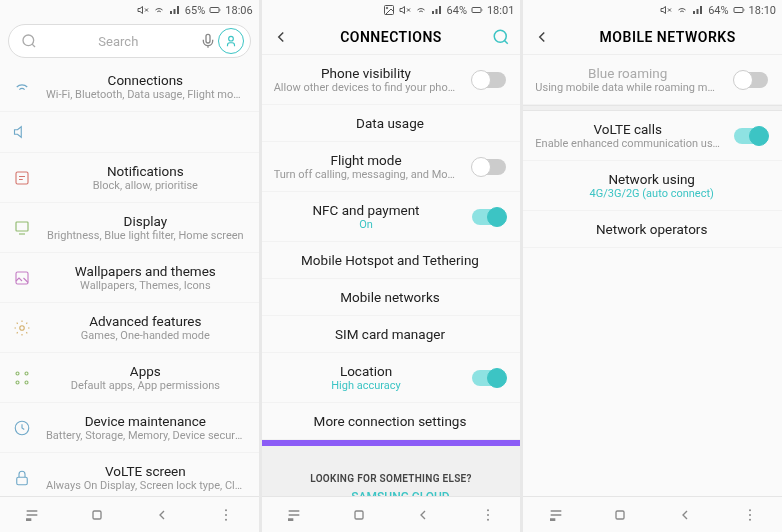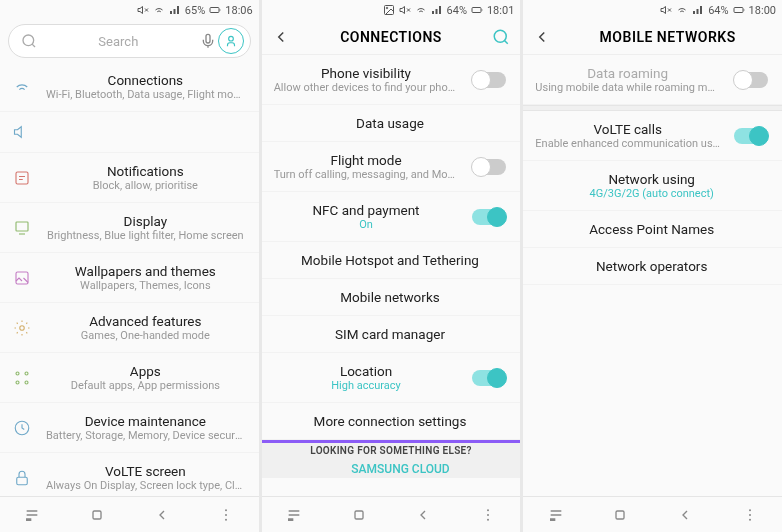--- a/index.html
+++ b/index.html
@@ -17,21 +17,21 @@
   .item .icon { width: 20px; height: 20px; display: flex; align-items: center; justify-content: center; flex-shrink: 0; }
   .item .content { flex: 1; min-width: 0; }
   .item .title-txt { font-size: 13.5px; color: #222; }
   .item .sub { font-size: 11px; color: #999; white-space: nowrap; overflow: hidden; text-overflow: ellipsis; }
   .item .sub.accent { color: #3cc4c4; }
   .item .title-txt.disabled { color: #aaa; }
   .toggle { width: 34px; height: 16px; border-radius: 10px; background: #ccc; position: relative; flex-shrink: 0; }
   .toggle::after { content: ""; width: 18px; height: 18px; background: #fff; border: 1px solid #ccc; border-radius: 50%; position: absolute; top: -2px; left: -1px; }
   .toggle.on { background: #8ee2e2; }
   .toggle.on::after { left: auto; right: -1px; background: #3cc4c4; border-color: #3cc4c4; }
-  .footer-box { background: #f0f0f0; padding: 2px 14px; border-top: 3px solid #8b5cf6; }
+  .footer-box { background: #f0f0f0; padding: 27px 14px; border-top: 6px solid #8b5cf6; }
   .footer-box .hdr { font-size: 10px; font-weight: 600; color: #444; letter-spacing: 0.3px; }
   .footer-box .lnk { font-size: 12px; color: #3cc4c4; margin-top: 6px; font-weight: 500; margin-left: 19px; }
   .navbar { height: 36px; display: flex; justify-content: space-around; align-items: center; border-top: 1px solid #e5e5e5; background: #fafafa; }
   .navbar svg { width: 16px; height: 16px; }
   .icon svg { width: 18px; height: 18px; }
   .section-gap { height: 6px; background: #f0f0f0; border-top: 1px solid #e5e5e5; border-bottom: 1px solid #e5e5e5; }
 </style>
 </head>
 <body>
 
@@ -313,53 +313,48 @@
         <path d="M5 12a10 10 0 0 1 14 0M8.5 15.5a5 5 0 0 1 7 0M12 19h.01"></path>
       </svg>
     <svg viewBox="0 0 24 24" fill="#555">
         <path d="M2 20h4v-6H2zM9 20h4V10H9zM16 20h4V4h-4z"></path>
       </svg>
     <span>64%</span>
     <svg viewBox="0 0 24 24" fill="none" stroke="#555" stroke-width="2">
         <rect x="2" y="7" width="18" height="10" rx="2"></rect>
         <path d="M22 11v2"></path>
       </svg>
-    <span>18:00</span>
+    <span>18:10</span>
   </div>
   <div class="header">
     <svg width="18" height="18" viewBox="0 0 24 24" fill="none" stroke="#444" stroke-width="2">
         <path d="M15 18l-6-6 6-6"></path>
       </svg>
     <span class="title">MOBILE NETWORKS</span>
   </div>
   <div class="list" id="list3">
       <div class="item">
         <div class="content">
-    <div class="title-txt disabled">Data roaming</div>
+    <div class="title-txt disabled">Blue roaming</div>
           <div class="sub ">Using mobile data while roaming may result in additional charges.</div>
         </div>
         <div class="toggle "></div>
       </div>
       <div class="section-gap"></div>
       <div class="item">
         <div class="content">
     <div class="title-txt ">VoLTE calls</div>
           <div class="sub ">Enable enhanced communication using LTE data.</div>
         </div>
         <div class="toggle on"></div>
       </div>
       <div class="item">
         <div class="content">
     <div class="title-txt ">Network using</div>
           <div class="sub accent">4G/3G/2G (auto connect)</div>
-        </div>
-      </div>
-      <div class="item">
-        <div class="content">
-    <div class="title-txt ">Access Point Names</div>
         </div>
       </div>
       <div class="item">
         <div class="content">
     <div class="title-txt ">Network operators</div>
         </div>
       </div>
     </div>
   <div class="navbar">
     <svg viewBox="0 0 24 24" fill="none" stroke="#888" stroke-width="2">

